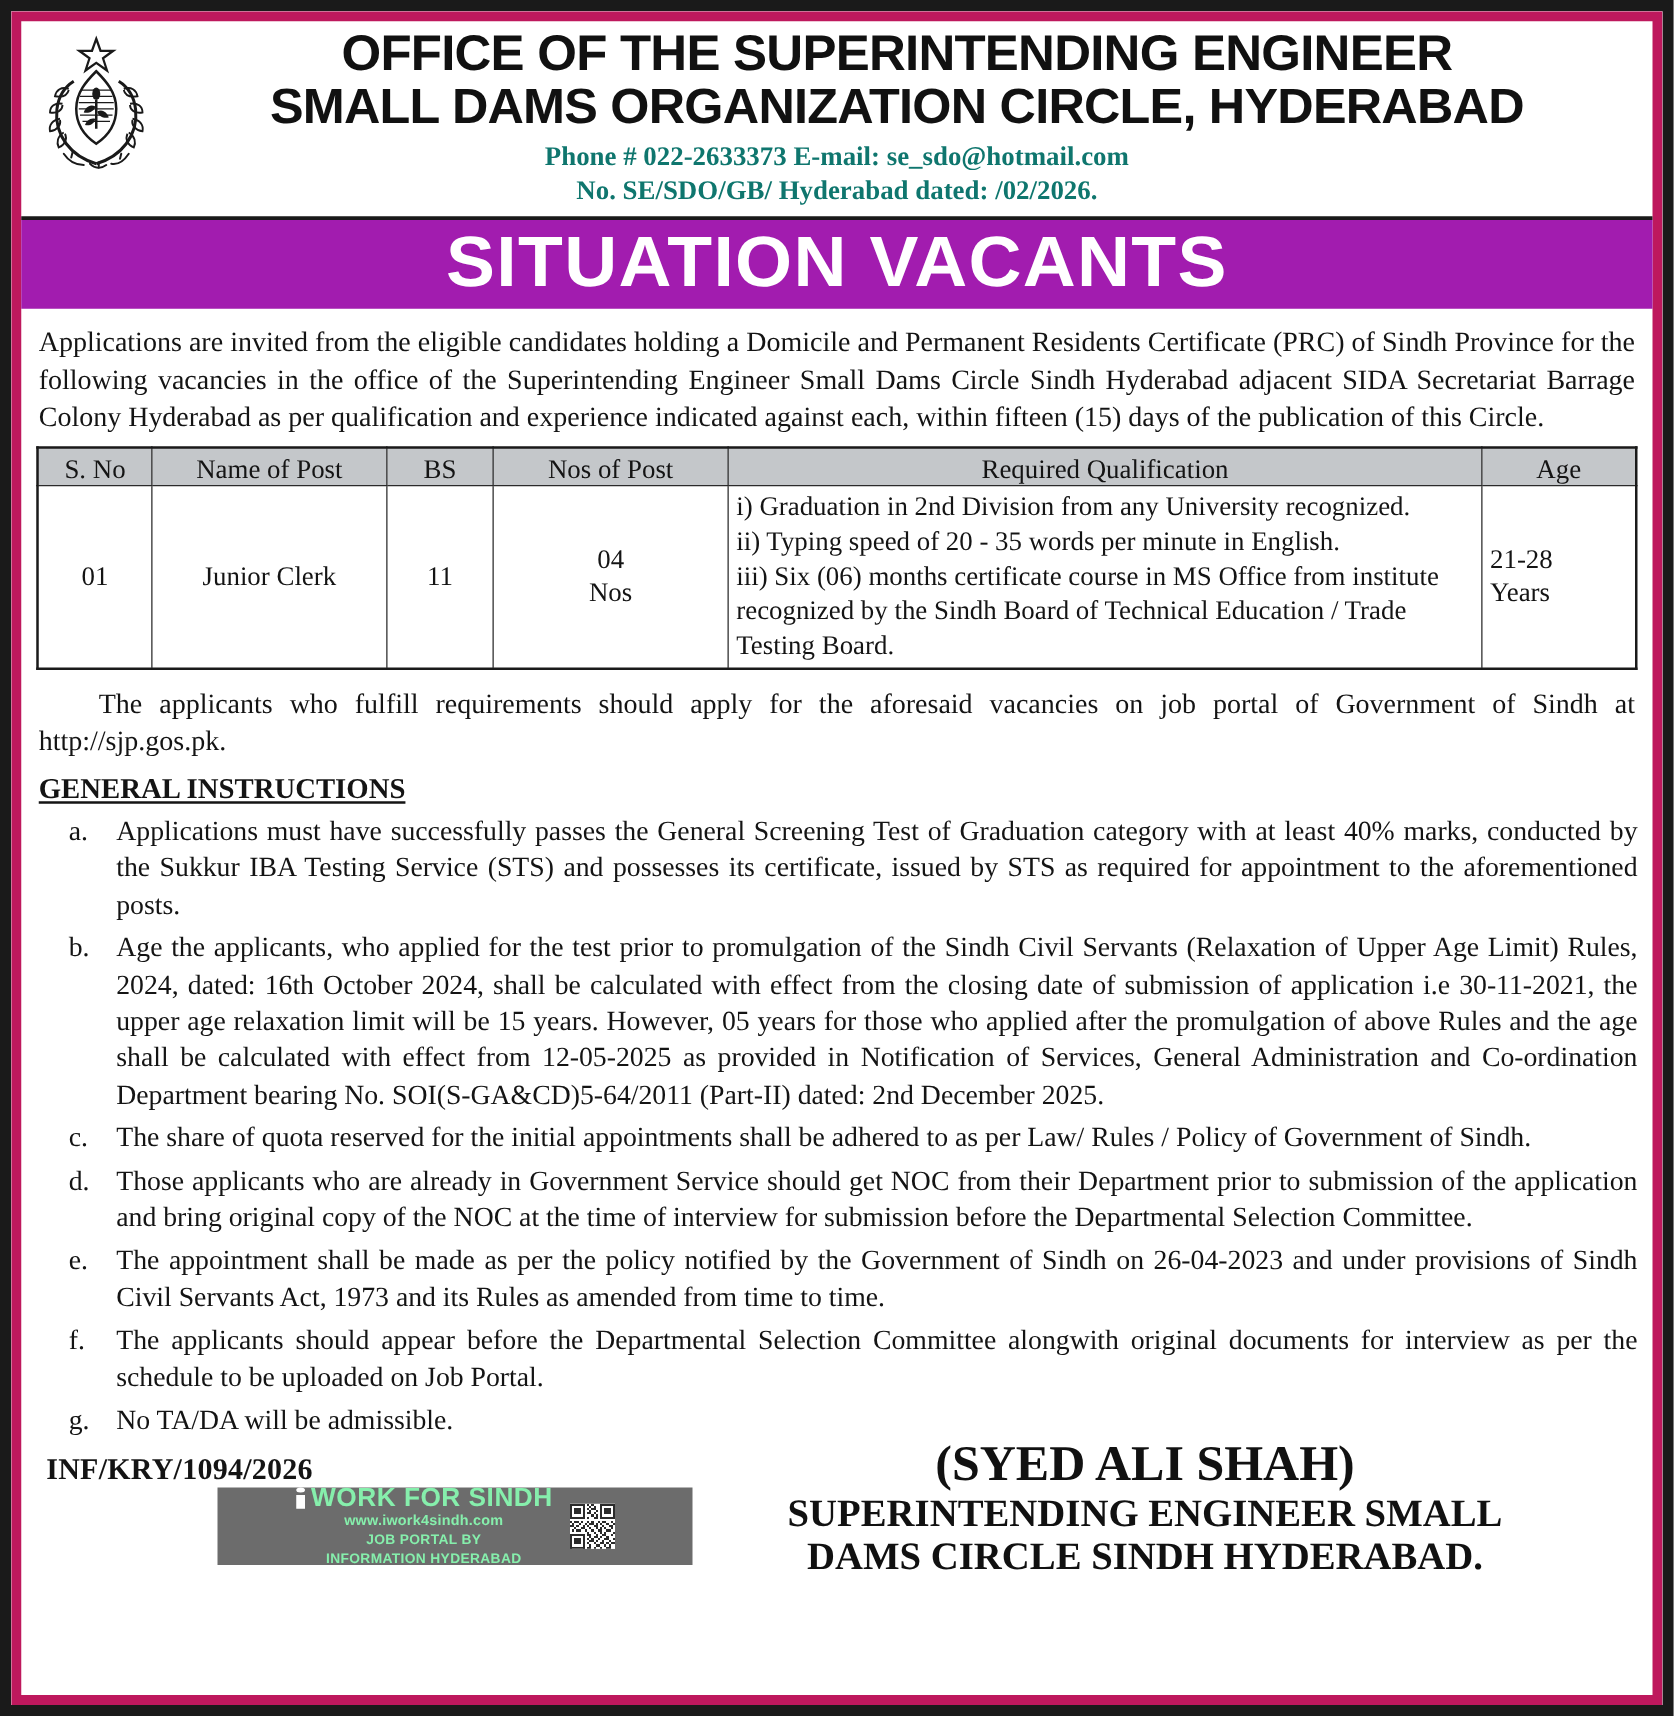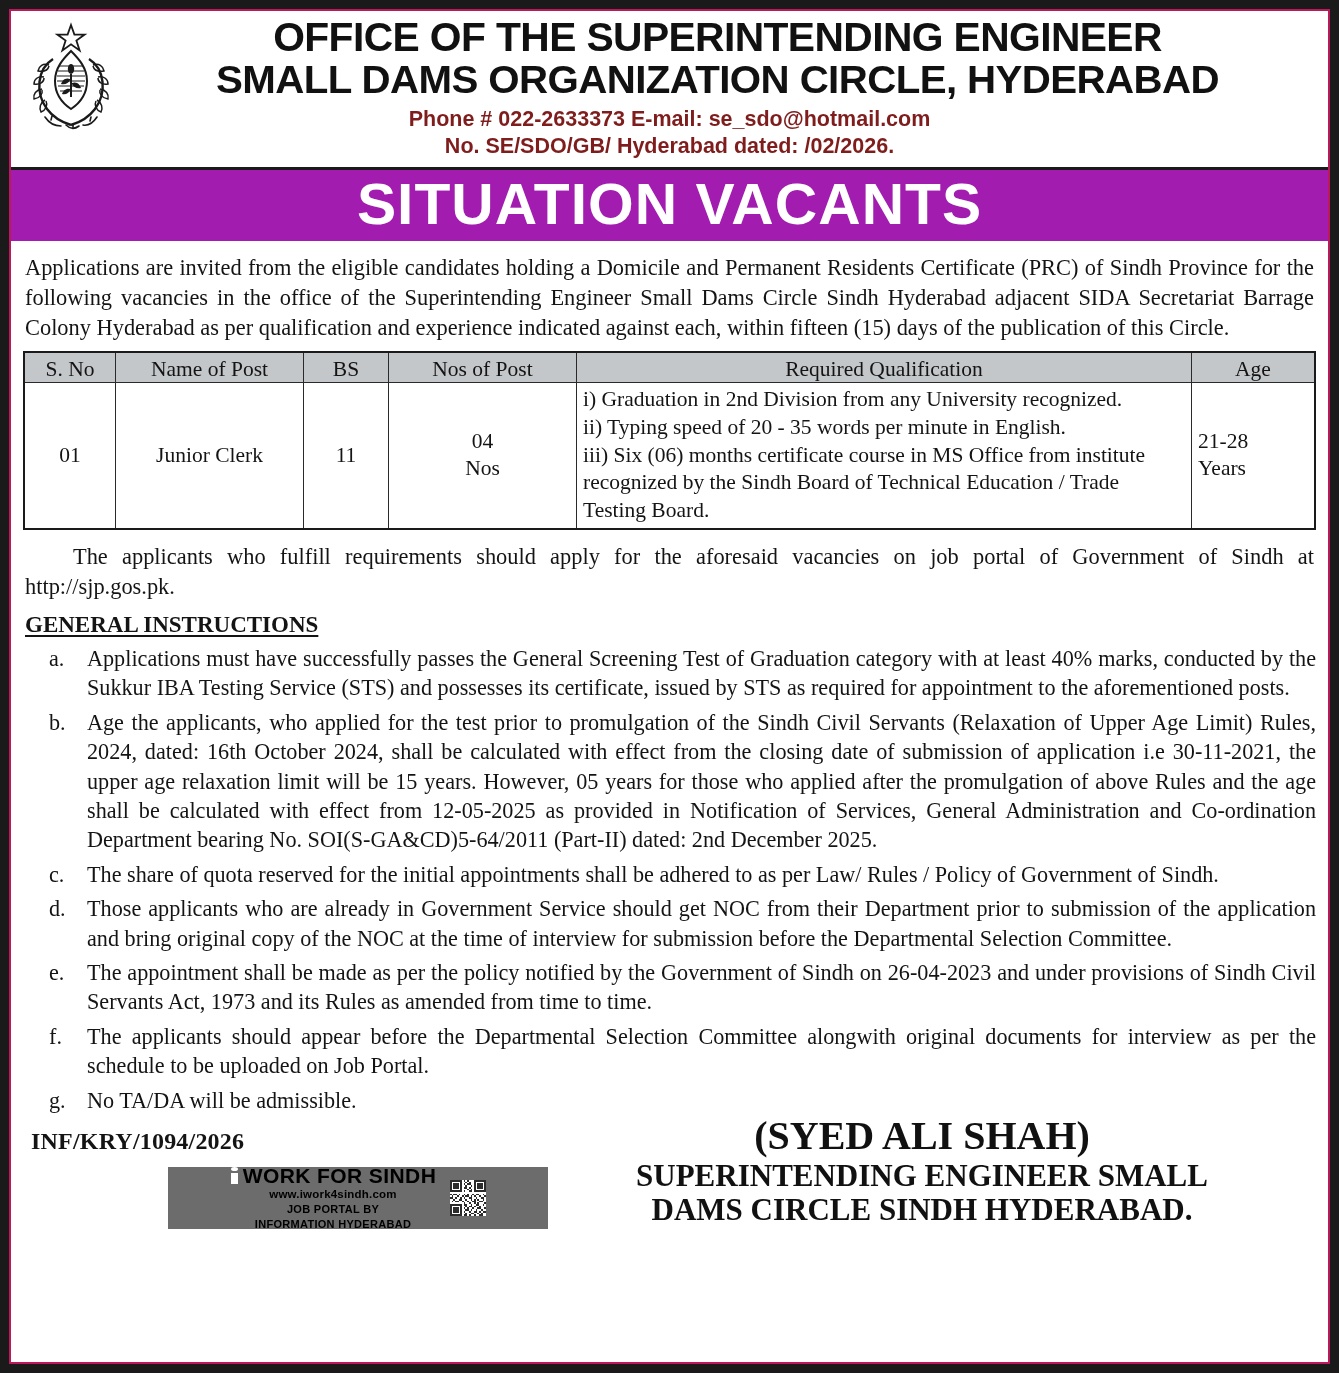--- a/index.html
+++ b/index.html
@@ -14,21 +14,21 @@
     width:1339px;height:1373px;
     box-sizing:border-box;
     border:9px solid #1a1a1a;
     background:#ffffff;
     overflow:hidden;
   }
   .inner{
     position:relative;
     width:100%;height:100%;
     box-sizing:border-box;
-    border:2px solid #be185d;
+    border:8px solid #be185d;
     background:#fff;
     display:flex;flex-direction:column;
   }
 
   
   .header{
     position:relative;
     padding:6px 10px 6px 10px;
     border-bottom:3px solid #1a1a1a;
   }
@@ -49,25 +49,25 @@
     transform:scaleX(1.02);
     white-space:nowrap;
     color:#111;
   }
   .org-line.l2{font-size:39.5px;}
   .contact-block{
     text-align:center;
     margin-top:6px;
   }
   .contact-line{
-    font-family:Liberation Sans, sans-serif;
+    font-family:Liberation Serif, serif;
     font-weight:bold;
     font-size:21.5px;
     line-height:1.28;
-    color:#7f1d1d;
+    color:#0f766e;
   }
 
   
   .banner{
     background:#a21caf;
     color:#ffffff;
     text-align:center;
     padding:4px 0 6px 0;
   }
   .banner-text{
@@ -175,26 +175,25 @@
     font-family:"Liberation Serif","DejaVu Serif",serif;
     font-weight:bold;
     font-size:24px;
     letter-spacing:0.2px;
   }
   .iwork{
     position:absolute;
     left:145px;top:33px;
     width:380px;height:62px;
     background:#6c6c6c;
-    color:#000000;
+    color:#86efac;
     display:flex;
     align-items:center;
     justify-content:center;
     gap:14px;
-    margin-top:12px;
   }
   .iwork-txt{text-align:center;line-height:1;}
   .iwork-title{
     font-family:"Liberation Sans","DejaVu Sans",sans-serif;
     font-weight:bold;font-size:21px;letter-spacing:0.4px;
     display:flex;align-items:center;justify-content:center;gap:4px;
   }
   .iwork-i{
     display:inline-block;
     width:9px;height:17px;position:relative;

